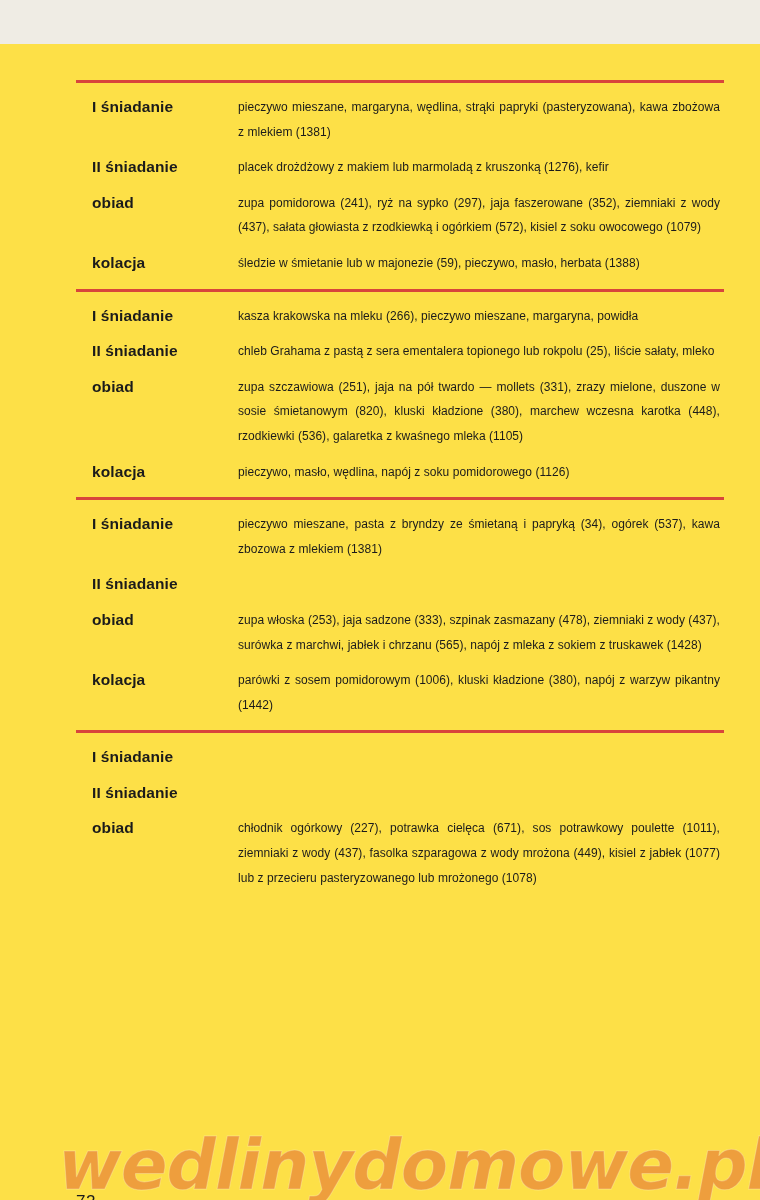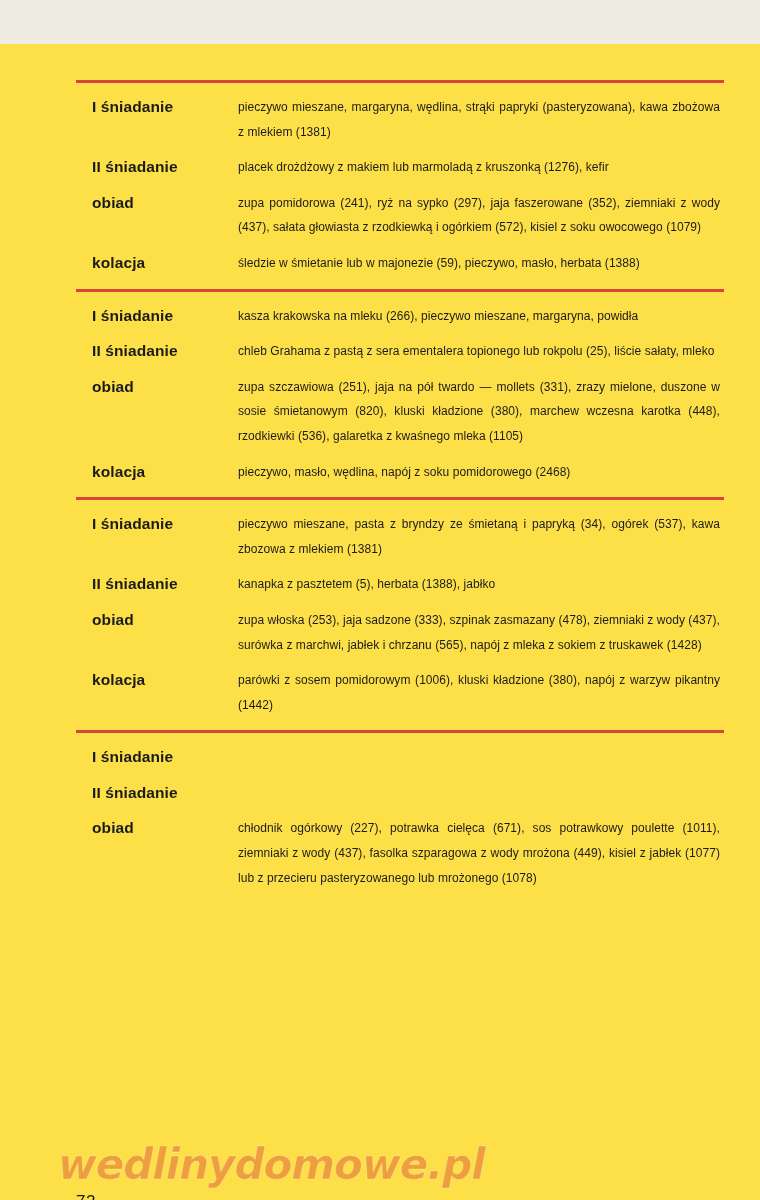--- a/index.html
+++ b/index.html
@@ -75,21 +75,21 @@
 
   .watermark {
     position: absolute;
     left: 58px;
     top: 1086px;
     width: 660px;
     height: 70px;
     font-family: "DejaVu Sans", sans-serif;
     font-weight: bold;
     font-style: italic;
-    font-size: 42px;
+    font-size: 69px;
     line-height: 70px;
     color: rgba(214, 60, 48, 0.40);
     white-space: nowrap;
     letter-spacing: -1px;
     pointer-events: none;
     -webkit-text-stroke: 1px rgba(255,255,255,0.25);
   }
 </style>
 </head>
 <body>
@@ -135,36 +135,35 @@
         <div class="meal-desc">chleb Grahama z pastą z sera ementalera topionego lub rokpolu (25), liście sałaty, mleko</div>
       </div>
       <div class="gap-small"></div>
       <div class="meal-row">
         <div class="meal-label">obiad</div>
         <div class="meal-desc">zupa szczawiowa (251), jaja na pół twardo — mollets (331), zrazy mielone, duszone w sosie śmietanowym (820), kluski kładzione (380), marchew wczesna karotka (448), rzodkiewki (536), galaretka z kwaśnego mleka (1105)</div>
       </div>
       <div class="gap-small"></div>
       <div class="meal-row">
         <div class="meal-label">kolacja</div>
-        <div class="meal-desc">pieczywo, masło, wędlina, napój z soku pomidorowego (2468)</div>
+        <div class="meal-desc">pieczywo, masło, wędlina, napój z soku pomidorowego (1126)</div>
       </div>
     </div>
     <div class="block-space-bottom"></div>
     <div class="rule"></div>
 
     <div class="block-space-top"></div>
     <div class="menu-block">
       <div class="meal-row">
         <div class="meal-label">I śniadanie</div>
         <div class="meal-desc">pieczywo mieszane, pasta z bryndzy ze śmietaną i papryką (34), ogórek (537), kawa zbozowa z mlekiem (1381)</div>
       </div>
       <div class="gap-small"></div>
       <div class="meal-row">
         <div class="meal-label">II śniadanie</div>
-        <div class="meal-desc">kanapka z pasztetem (5), herbata (1388), jabłko</div>
       </div>
       <div class="gap-small"></div>
       <div class="meal-row">
         <div class="meal-label">obiad</div>
         <div class="meal-desc">zupa włoska (253), jaja sadzone (333), szpinak zasmazany (478), ziemniaki z wody (437), surówka z marchwi, jabłek i chrzanu (565), napój z mleka z sokiem z truskawek (1428)</div>
       </div>
       <div class="gap-small"></div>
       <div class="meal-row">
         <div class="meal-label">kolacja</div>
         <div class="meal-desc">parówki z sosem pomidorowym (1006), kluski kładzione (380), napój z warzyw pikantny (1442)</div>

